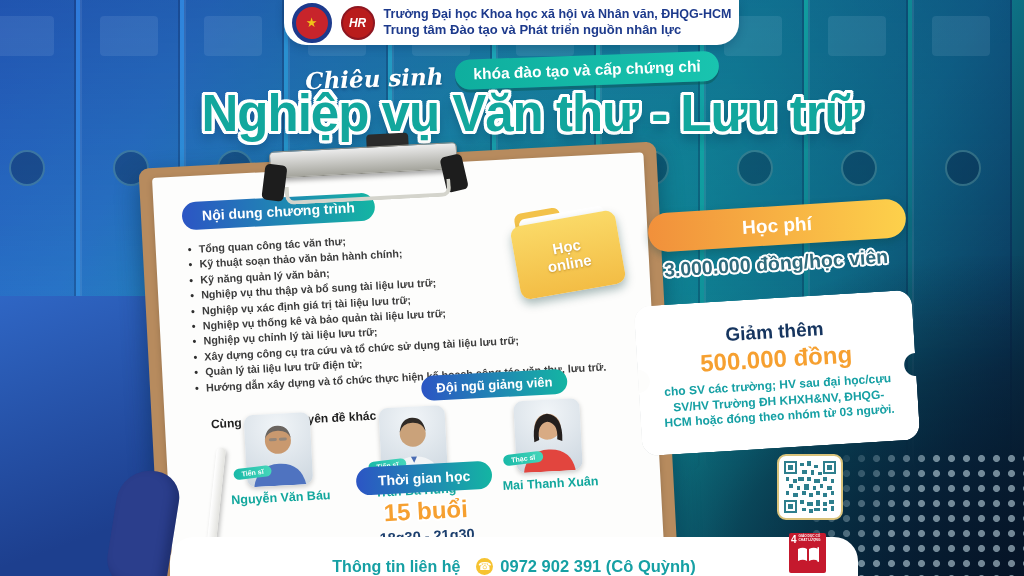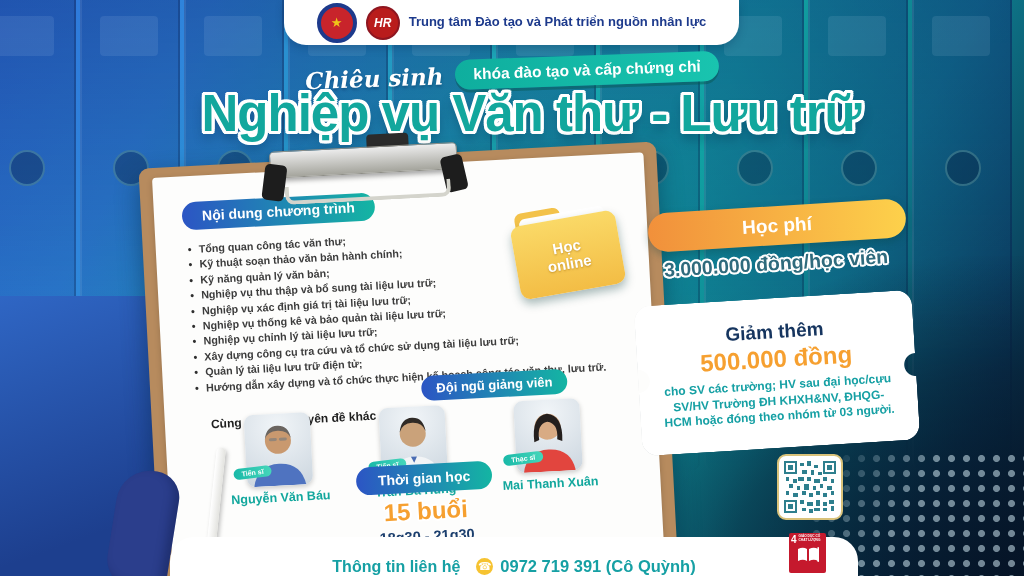--- a/index.html
+++ b/index.html
@@ -165,20 +165,21 @@
     <div class="spine" style="left:912px"></div>
   </div>
   <div class="corner-shade"></div>
   <div class="dots"></div>
   <div class="folder-left"></div>
 
   <div class="top-banner">
     <div class="logo1">★</div>
     <div class="logo2">HR</div>
     <div class="banner-text">
+      <div class="banner-line1">Trường Đại học Khoa học xã hội và Nhân văn, ĐHQG-HCM</div>
       <div class="banner-line2">Trung tâm Đào tạo và Phát triển nguồn nhân lực</div>
     </div>
   </div>
 
   <div class="kicker">
     <span class="kicker-script">Chiêu sinh</span>
     <span class="kicker-pill">khóa đào tạo và cấp chứng chỉ</span>
   </div>
   <div class="hero-title">Nghiệp vụ Văn thư - Lưu trữ</div>
 
@@ -316,21 +317,21 @@
         <rect x="22" y="26" width="2" height="2"></rect>
           <rect x="26" y="25" width="2" height="3"></rect>
       </g>
     </svg>
   </div>
 
   <div class="bottom-bar">
     <span class="contact-label">Thông tin liên hệ</span>
     <span class="phone-wrap">
       <span class="phone-circle">☎</span>
-      <span class="phone-number">0972 719 391 (Cô Quỳnh)</span>
+      <span class="phone-number">0972 902 391 (Cô Quỳnh)</span>
     </span>
   </div>
 
   <div class="sdg">
     <div class="sdg-top">
       <span class="sdg-num">4</span>
       <span class="sdg-caption">GIÁO DỤC CÓ CHẤT LƯỢNG</span>
     </div>
     <svg width="24" height="17" viewBox="0 0 24 17">
       <path d="M2 2 q5-2.5 9 0 v12 q-4-2.5-9 0 z" fill="#fff"></path>

